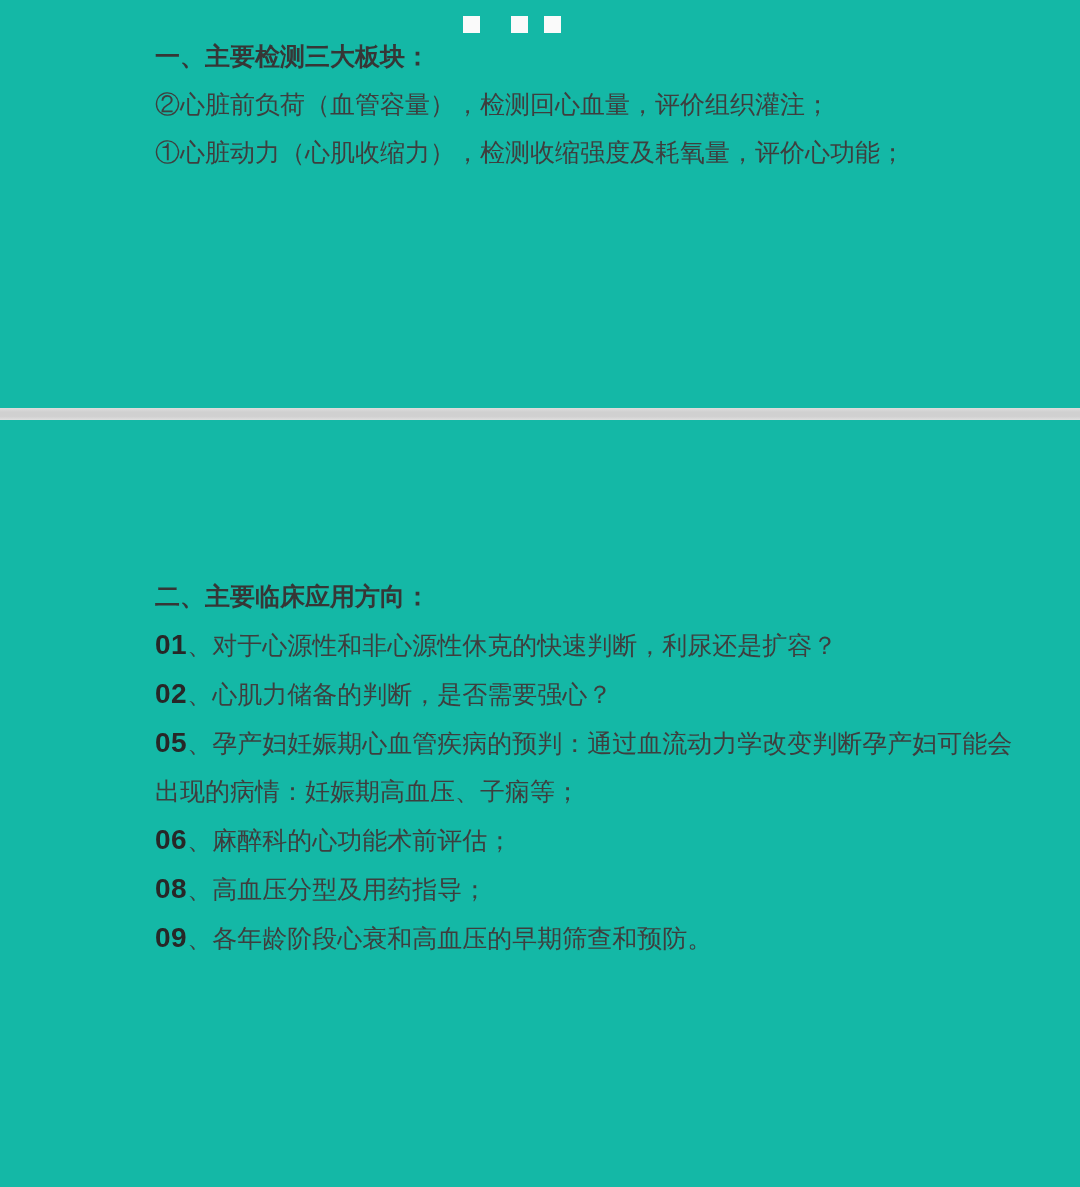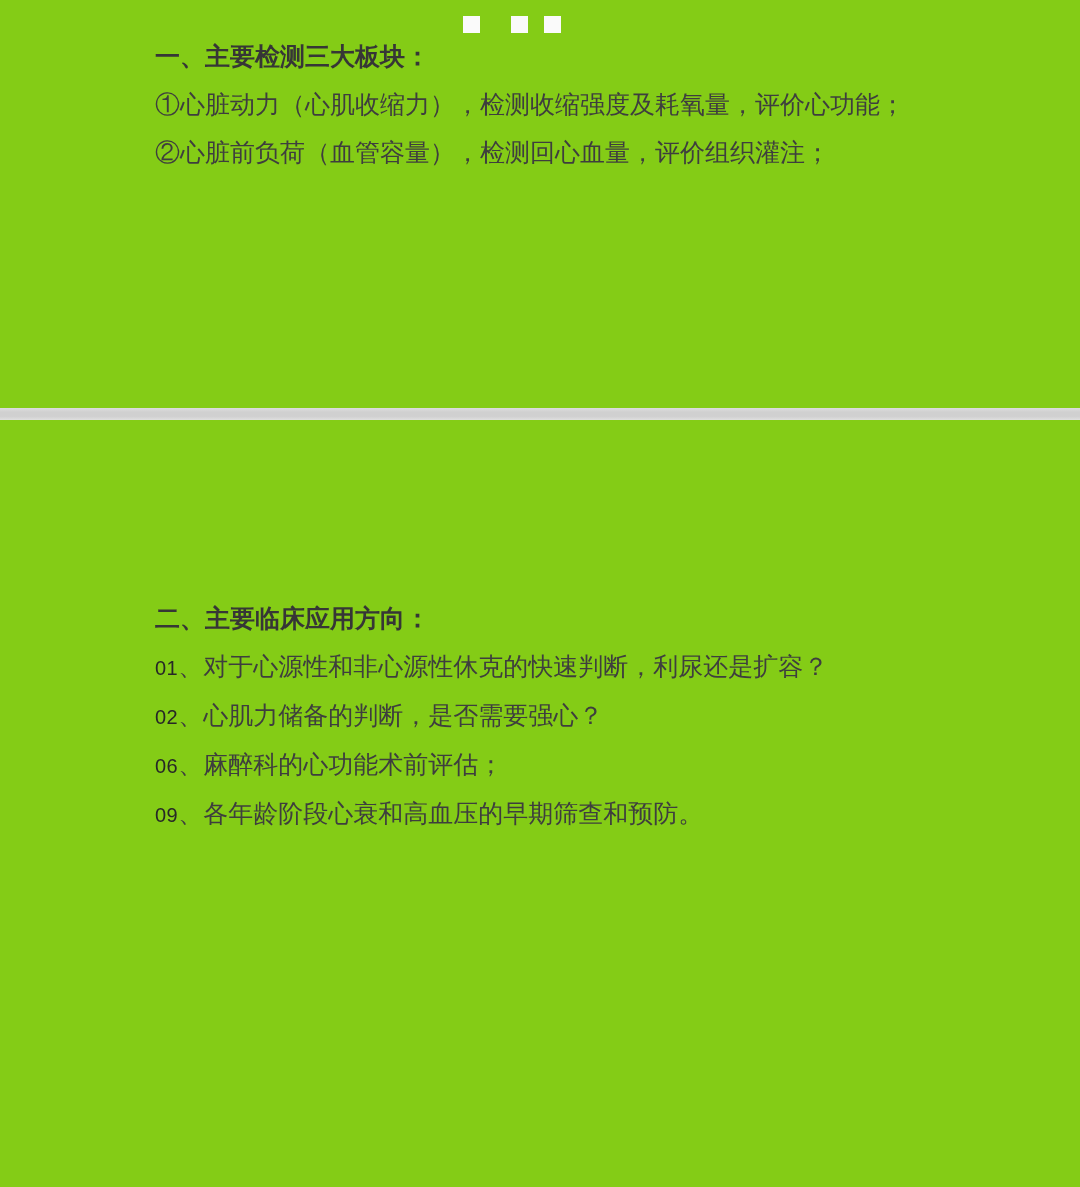--- a/index.html
+++ b/index.html
@@ -1,60 +1,60 @@
 <!DOCTYPE html>
 <html><head>
 <meta charset="utf-8">
 <style>
   html,body{margin:0;padding:0;background:#ffffff;}
   .page{
     position:relative;
     width:1080px;
     height:1187px;
-    background:#84cc16;
+    background:#14b8a6;
     overflow:hidden;
     font-family:"Liberation Serif","DejaVu Serif",serif;
     color:#3e3e3e;
   }
   .artifact{
     position:absolute;
     top:16px;
     width:17px;
     height:17px;
     background:#fafafa;
   }
   .artifact.a1{left:463px;}
   .artifact.a2{left:511px;}
   .artifact.a3{left:544px;}
   .section{
     position:absolute;
     left:155px;
     width:880px;
   }
   .section.detection{top:33px;}
-  .section.clinical{top:595px;}
+  .section.clinical{top:573px;}
   .line{
     margin:0;
     font-size:25px;
     line-height:48px;
     color:#3e3e3e;
     text-align:left;
   }
   .heading{
     font-weight:600;
     color:#363636;
   }
   .marker{
     font-size:25px;
     color:#3e3e3e;
   }
   .num{
     font-family:"Liberation Sans","DejaVu Sans",sans-serif;
-    font-weight:400;
-    font-size:20px;
+    font-weight:700;
+    font-size:28px;
     color:#272727;
     letter-spacing:0.5px;
     margin-top:12px;
   }
   .divider{
     position:absolute;
     left:0;
     top:408px;
     width:1080px;
     height:12px;
@@ -65,27 +65,29 @@
 <body>
 
 <div class="page">
 
   <div class="artifact a1"></div>
   <div class="artifact a2"></div>
   <div class="artifact a3"></div>
 
   <div class="section detection">
     <p class="line heading">一、主要检测三大板块：</p>
+    <p class="line"><span class="marker">②</span><span>心脏前负荷（血管容量），检测回心血量，评价组织灌注；</span></p>
     <p class="line"><span class="marker">①</span><span>心脏动力（心肌收缩力），检测收缩强度及耗氧量，评价心功能；</span></p>
-    <p class="line"><span class="marker">②</span><span>心脏前负荷（血管容量），检测回心血量，评价组织灌注；</span></p>
   </div>
 
   <div class="divider"></div>
 
   <div class="section clinical">
     <p class="line heading">二、主要临床应用方向：</p>
     <p class="line"><span class="num">01</span><span>、</span><span>对于心源性和非心源性休克的快速判断，利尿还是扩容？</span></p>
     <p class="line"><span class="num">02</span><span>、</span><span>心肌力储备的判断，是否需要强心？</span></p>
+    <p class="line"><span class="num">05</span><span>、</span><span>孕产妇妊娠期心血管疾病的预判：通过血流动力学改变判断孕产妇可能会出现的病情：妊娠期高血压、子痫等；</span></p>
     <p class="line"><span class="num">06</span><span>、</span><span>麻醉科的心功能术前评估；</span></p>
+    <p class="line"><span class="num">08</span><span>、</span><span>高血压分型及用药指导；</span></p>
     <p class="line"><span class="num">09</span><span>、</span><span>各年龄阶段心衰和高血压的早期筛查和预防。</span></p>
   </div>
 
 </div>
 
 </body></html>

